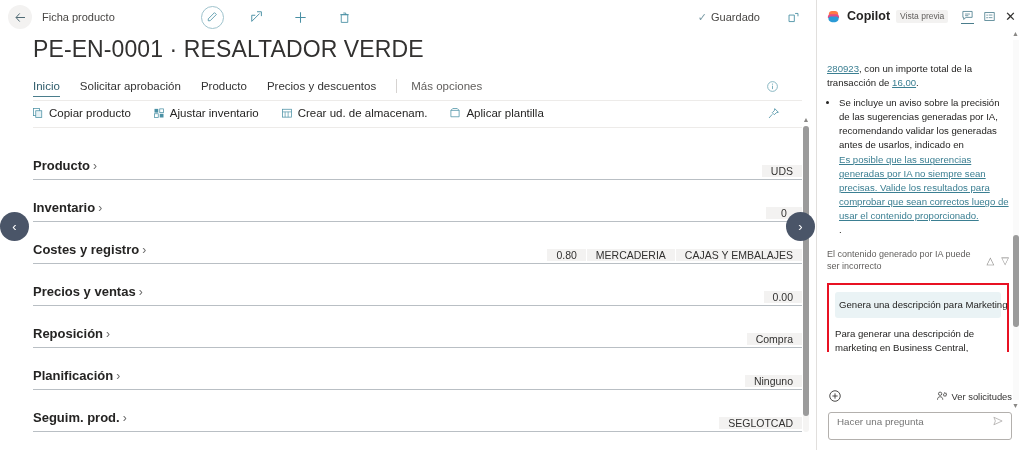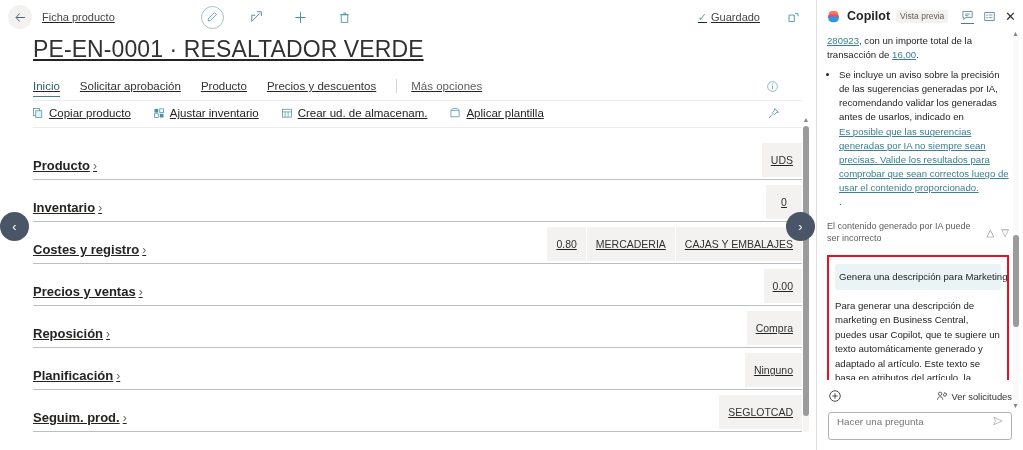--- a/index.html
+++ b/index.html
@@ -11,21 +11,20 @@
     color: #252423;
   }
   .app { position: relative; width: 1023px; height: 450px; display: flex; }
 
   
   .main {
     position: relative;
     width: 816px; height: 450px;
     background: #ffffff;
     overflow: hidden;
-    text-decoration: underline;
   }
 
   
   .topbar {
     position: relative;
     height: 34px;
     display: flex; align-items: center;
     padding: 0 12px 0 8px;
   }
   .back-btn {
@@ -119,21 +118,21 @@
     display: flex; align-items: center; gap: 3px;
     padding-bottom: 6px; white-space: nowrap;
   }
   .frow .chev { font-weight: 400; color: #6b6b6b; font-size: 12px; }
   .frow .vals {
     margin-left: auto; display: flex; align-items: flex-end; gap: 0;
     padding-bottom: 2px;
   }
   .vchip {
     background: #f3f2f1; color: #323130;
-    font-size: 10.5px; padding: 11px 9px;
+    font-size: 10.5px; padding: 0 9px;
     min-width: 36px; text-align: center;
     border-right: 1px solid #ffffff;
     white-space: nowrap;
   }
   .vchip:last-child { border-right: none; }
 
   
   .mscroll {
     position: absolute; right: 4px; top: 116px;
     width: 12px; height: 318px;
@@ -160,20 +159,21 @@
   .navcircle.left  { left: 0px; }
   .navcircle.right { left: 786px; }
 
   
   .copilot {
     width: 207px; height: 450px;
     border-left: 1px solid #e1dfdd;
     background: #ffffff;
     display: flex; flex-direction: column;
     position: relative;
+    gap: 28px;
   }
   .cp-head {
     height: 32px; display: flex; align-items: center;
     padding: 0 7px 0 9px; gap: 6px; flex: none;
   }
   .cp-logo { width: 15px; height: 15px; flex: none; }
   .cp-title { font-size: 12.5px; font-weight: bold; color: #252423; }
   .cp-badge {
     font-size: 8.5px; color: #605e5c; background: #f3f2f1;
     padding: 1.5px 4px; border-radius: 2px; white-space: nowrap;

